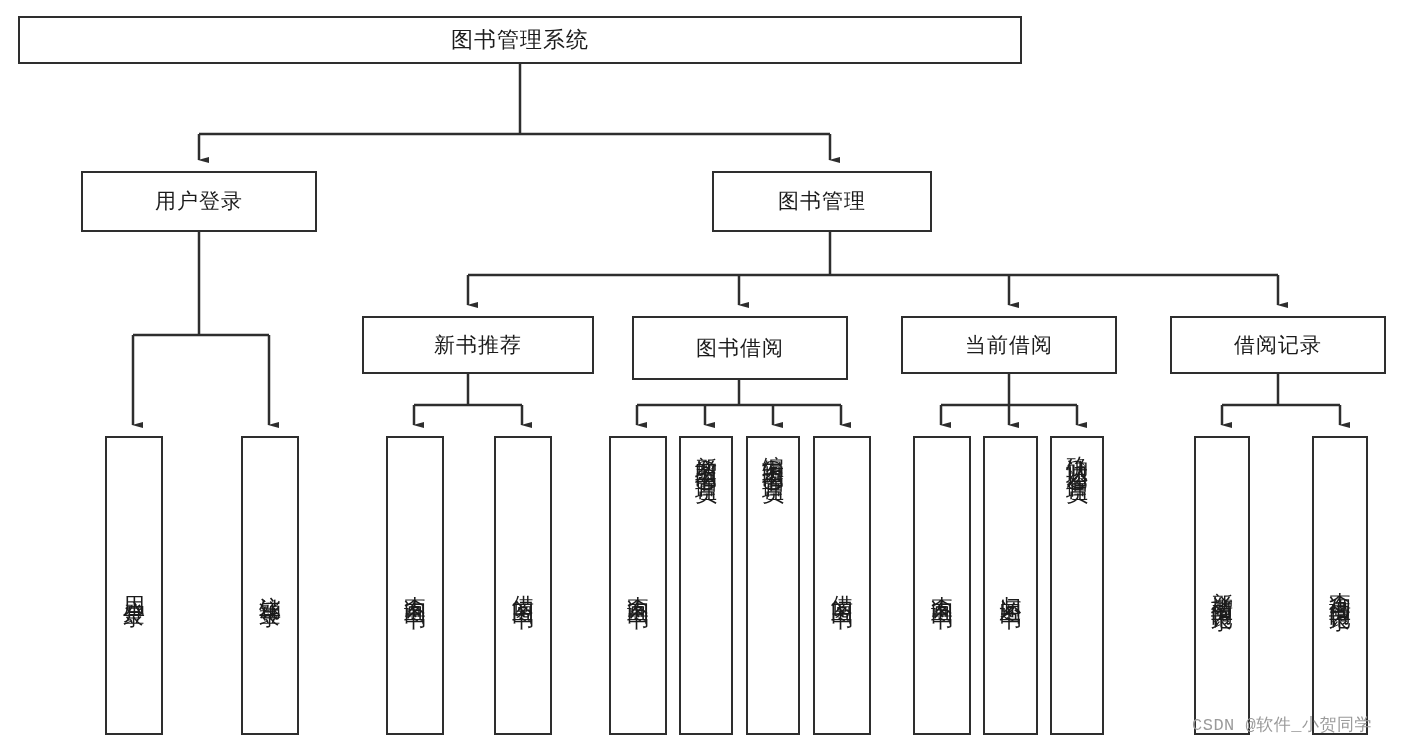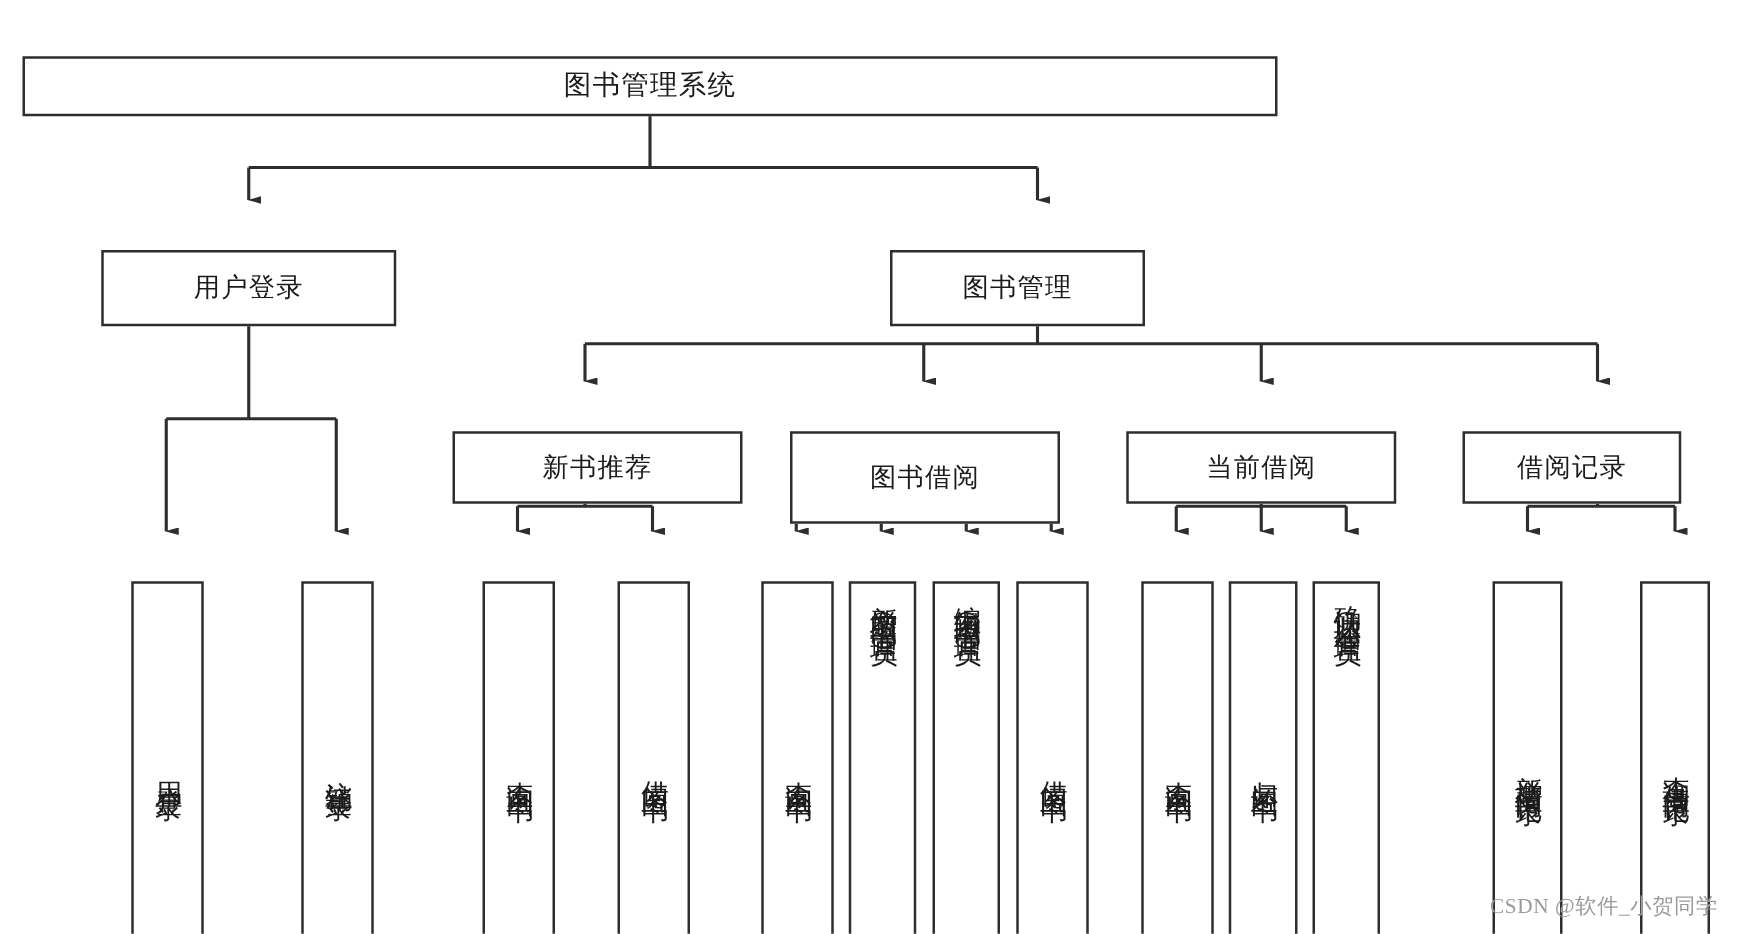--- a/index.html
+++ b/index.html
@@ -15,21 +15,20 @@
 
   .node{
     position:absolute;
     box-sizing:border-box;
     border:2px solid #2e2e2e;
     background:#ffffff;
     display:flex;
     align-items:center;
     justify-content:center;
     color:#1b1b1b;
-    margin-top:29px;
   }
   .node .label{
     display:block;
     text-align:center;
     letter-spacing:1px;
     line-height:1.15;
     white-space:nowrap;
   }
 
   
@@ -52,21 +51,21 @@
   }
   .node.vert.center .label{margin-top:auto;margin-bottom:auto;}
 
   .watermark{
     position:absolute;
     left:1192px;top:713px;
     font-size:17px;
     color:#9a9a9a;
     letter-spacing:0.5px;
     white-space:nowrap;
-    font-family:Liberation Serif, serif;
+    font-family:Liberation Mono, monospace;
   }
 </style>
 </head>
 <body>
 
 <div id="diagram-root">
 
   <svg class="connectors" viewBox="0 0 1405 747" xmlns="http://www.w3.org/2000/svg">
     <defs>
       <marker id="arrow" markerWidth="10" markerHeight="12" refX="3" refY="10" orient="auto" markerUnits="userSpaceOnUse">
@@ -117,34 +116,34 @@
     </g>
   </svg>
 
   <div class="node root horiz" style="left:18px;top:16px;width:1004px;height:48px;">
     <span class="label">图书管理系统</span>
   </div>
 
   <div class="node horiz" style="left:81px;top:171px;width:236px;height:61px;">
     <span class="label">用户登录</span>
   </div>
-  <div class="node horiz" style="left:712px;top:171px;width:204px;height:61px;">
+  <div class="node horiz" style="left:712px;top:171px;width:220px;height:61px;">
     <span class="label">图书管理</span>
   </div>
 
   <div class="node horiz" style="left:362px;top:316px;width:232px;height:58px;">
     <span class="label">新书推荐</span>
   </div>
-  <div class="node horiz" style="left:632px;top:316px;width:216px;height:74px;">
+  <div class="node horiz" style="left:632px;top:316px;width:216px;height:64px;">
     <span class="label">图书借阅</span>
   </div>
   <div class="node horiz" style="left:901px;top:316px;width:216px;height:58px;align-items:center;">
     <span class="label">当前借阅</span>
   </div>
-  <div class="node horiz" style="left:1170px;top:316px;width:175px;height:58px;">
+  <div class="node horiz" style="left:1170px;top:316px;width:216px;height:58px;">
     <span class="label">借阅记录</span>
   </div>
 
   <div class="node vert center" style="left:105px;top:436px;width:58px;height:299px;">
     <span class="label">用户登录</span>
   </div>
   <div class="node vert center" style="left:241px;top:436px;width:58px;height:299px;">
     <span class="label">注销登录</span>
   </div>
 

